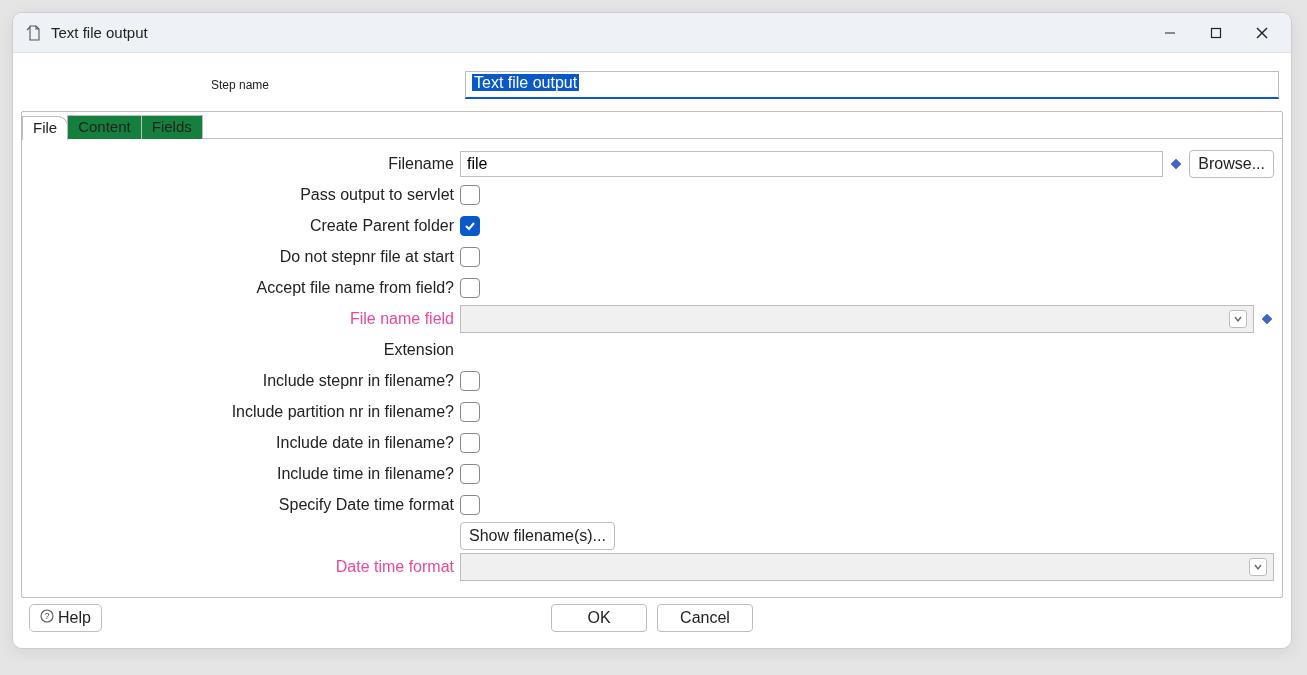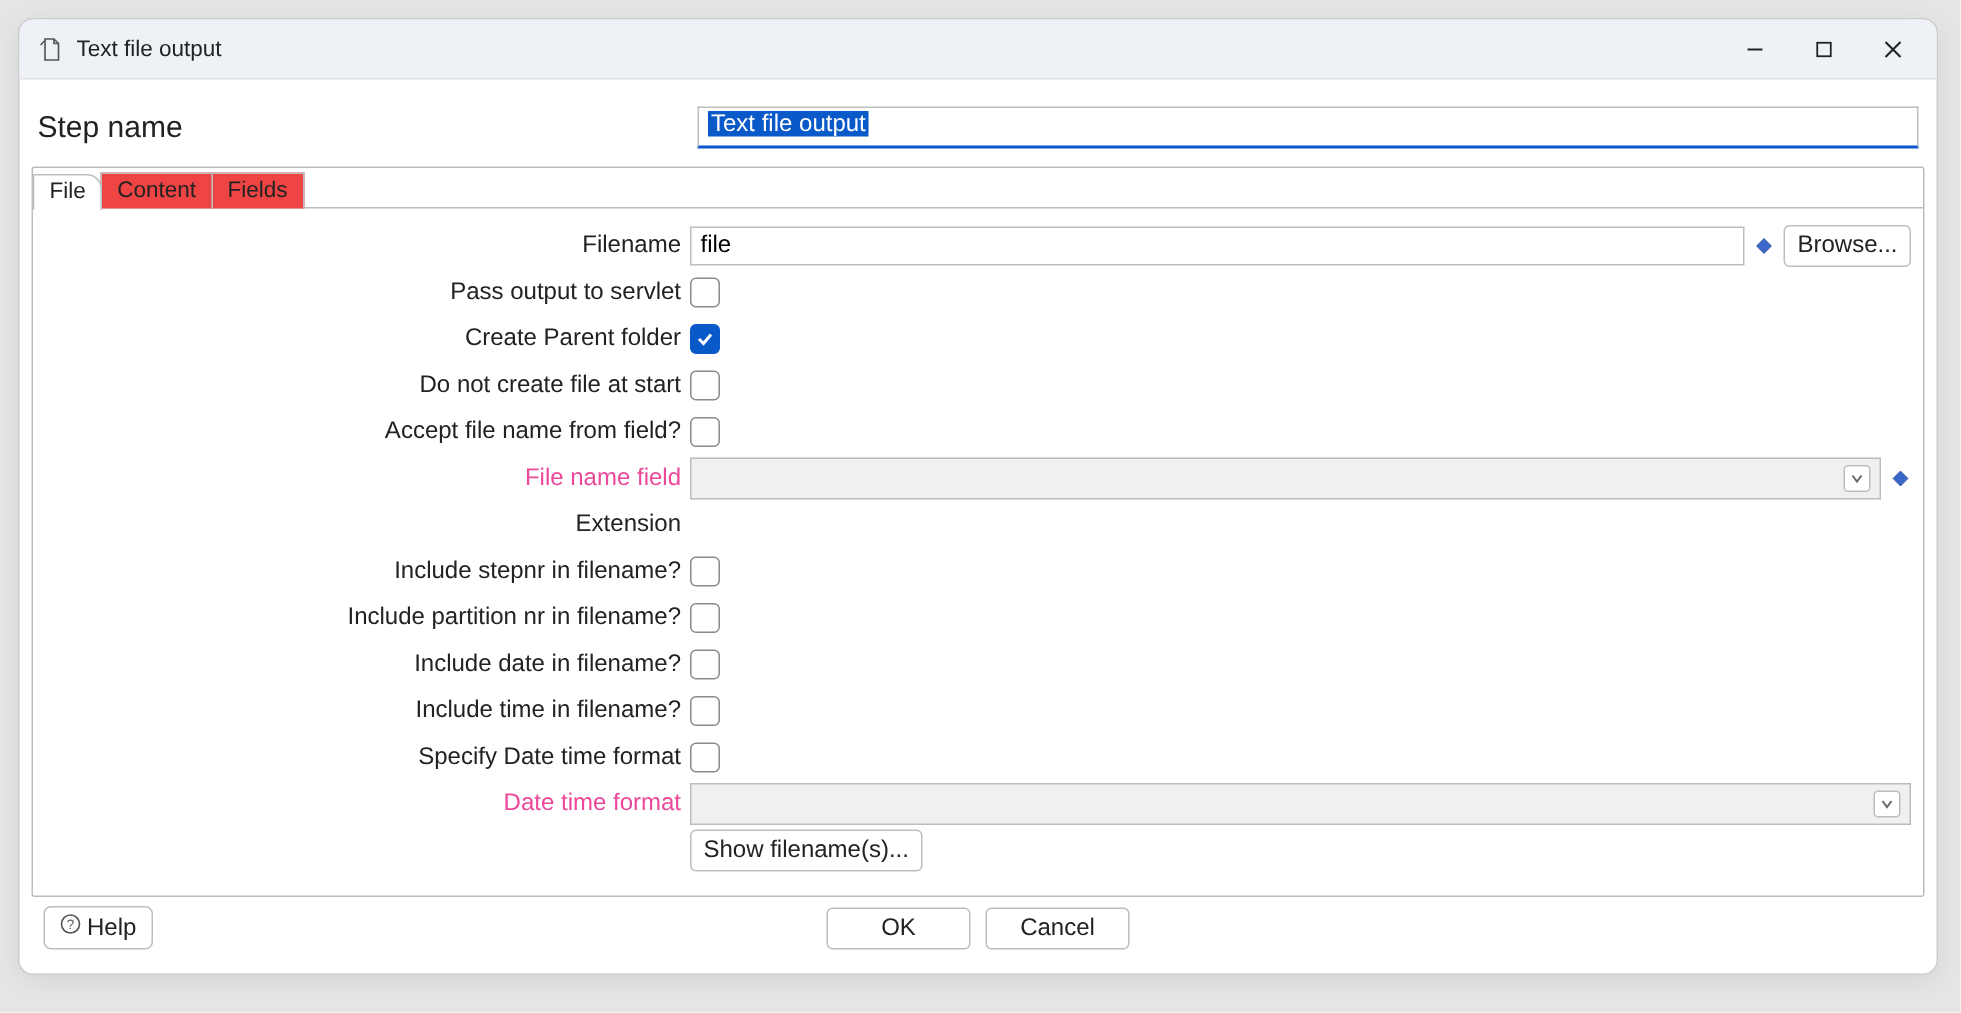--- a/index.html
+++ b/index.html
@@ -43,23 +43,23 @@
   .winbtn svg { stroke:#222; }
 
   .body-area { padding: 8px 8px 12px; }
 
   .step-row {
     display:flex; align-items:center;
     margin: 10px 4px 12px;
   }
   .step-row label {
     width: 440px;
-    text-align: left;
+    text-align: center;
     padding-right: 10px;
-    font-size: 20px;
+    font-size: 12px;
   }
   .step-input {
     flex:1;
     height: 28px;
     border: 1px solid #bdbdbd;
     border-bottom: 2px solid #0a59c8;
     padding: 2px 6px;
     font-size: 16px;
     background:#fff;
   }
@@ -79,21 +79,21 @@
   .tabs {
     display:flex;
     align-items:flex-end;
     height: 28px;
     margin-top:-1px;
   }
   .tab {
     padding: 2px 10px 4px;
     border: 1px solid #bdbdbd;
     border-bottom: none;
-    background:#ef4444;
+    background:#15803d;
     font-size: 15px;
     margin-left:-1px;
     position: relative;
     top: 0;
     cursor:pointer;
   }
   .tab.active {
     border-top-right-radius: 10px;
     z-index: 2;
     top:1px;
@@ -286,21 +286,21 @@
           <div class="control">
             <div class="chk checked">
                 <svg width="12" height="12" viewBox="0 0 12 12">
                   <polyline points="2,6 5,9 10,3" fill="none" stroke-width="2"></polyline>
                 </svg>
               </div>
           </div>
         </div>
 
         <div class="form-row">
-          <div class="lbl">Do not create file at start</div>
+          <div class="lbl">Do not stepnr file at start</div>
           <div class="control">
             <div class="chk"></div>
           </div>
         </div>
 
         <div class="form-row">
           <div class="lbl">Accept file name from field?</div>
           <div class="control">
             <div class="chk"></div>
           </div>
@@ -357,36 +357,36 @@
         </div>
 
         <div class="form-row">
           <div class="lbl">Specify Date time format</div>
           <div class="control">
               <div class="chk"></div>
             </div>
         </div>
 
         <div class="form-row">
+          <div class="lbl"></div>
+          <div class="control">
+            <div class="btn" style="flex:0 0 auto;">Show filename(s)...</div>
+          </div>
+        </div>
+
+        <div class="form-row">
           <div class="lbl disabled">Date time format</div>
           <div class="control">
             <div class="combo">
               <span class="chevdown">
                 <svg width="10" height="10" viewBox="0 0 10 10">
                     <polyline points="2,3 5,7 8,3" fill="none" stroke="#666" stroke-width="1.3"></polyline>
                   </svg>
               </span>
             </div>
-          </div>
-        </div>
-
-        <div class="form-row">
-          <div class="lbl"></div>
-          <div class="control">
-            <div class="btn" style="flex:0 0 auto;">Show filename(s)...</div>
           </div>
         </div>
 
 
       </div>
     </div>
 
     <div class="footer footer-wrap">
       <div class="help-btn">
         <span>

